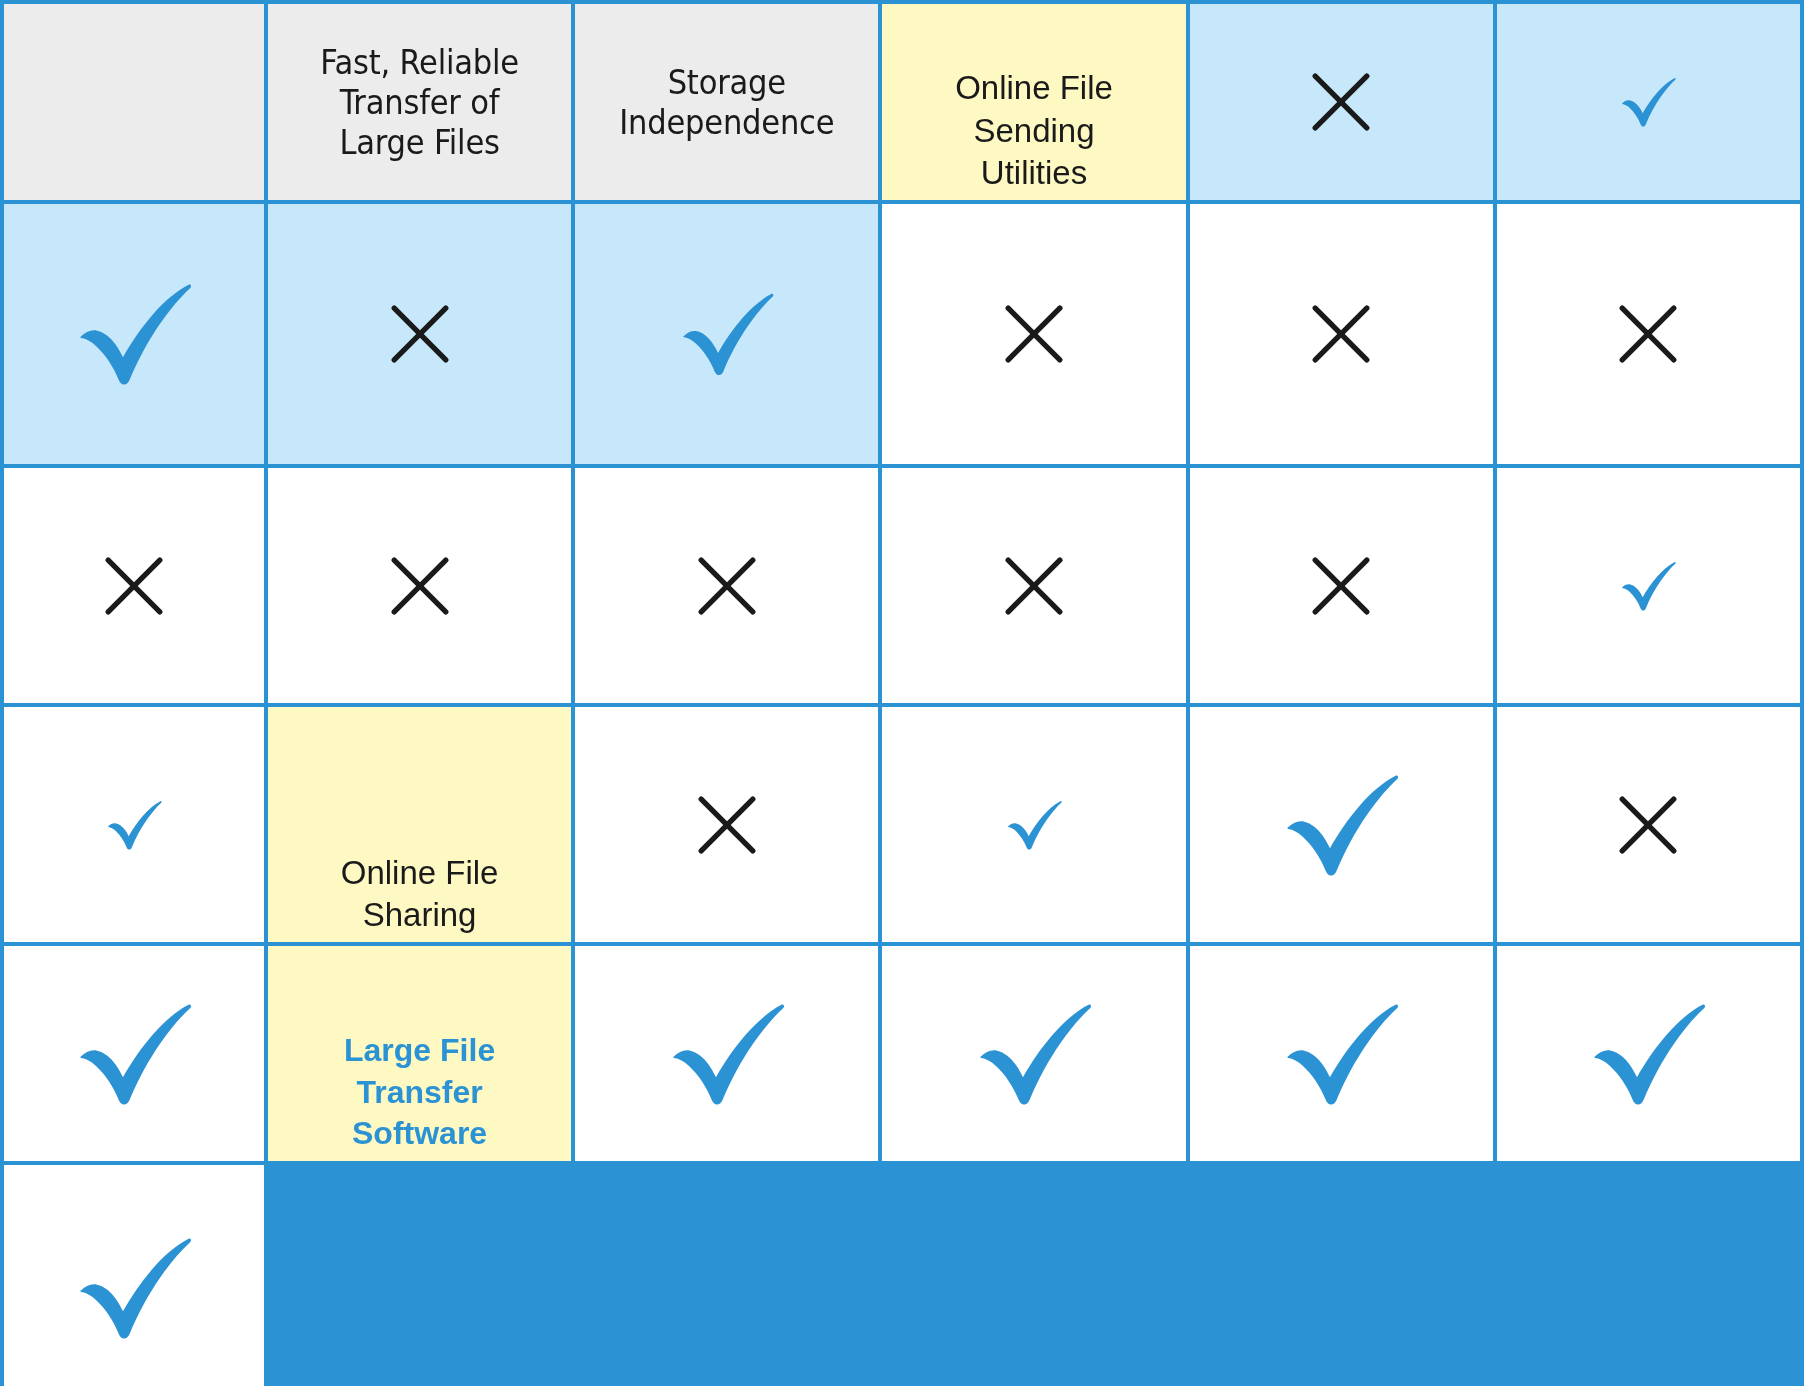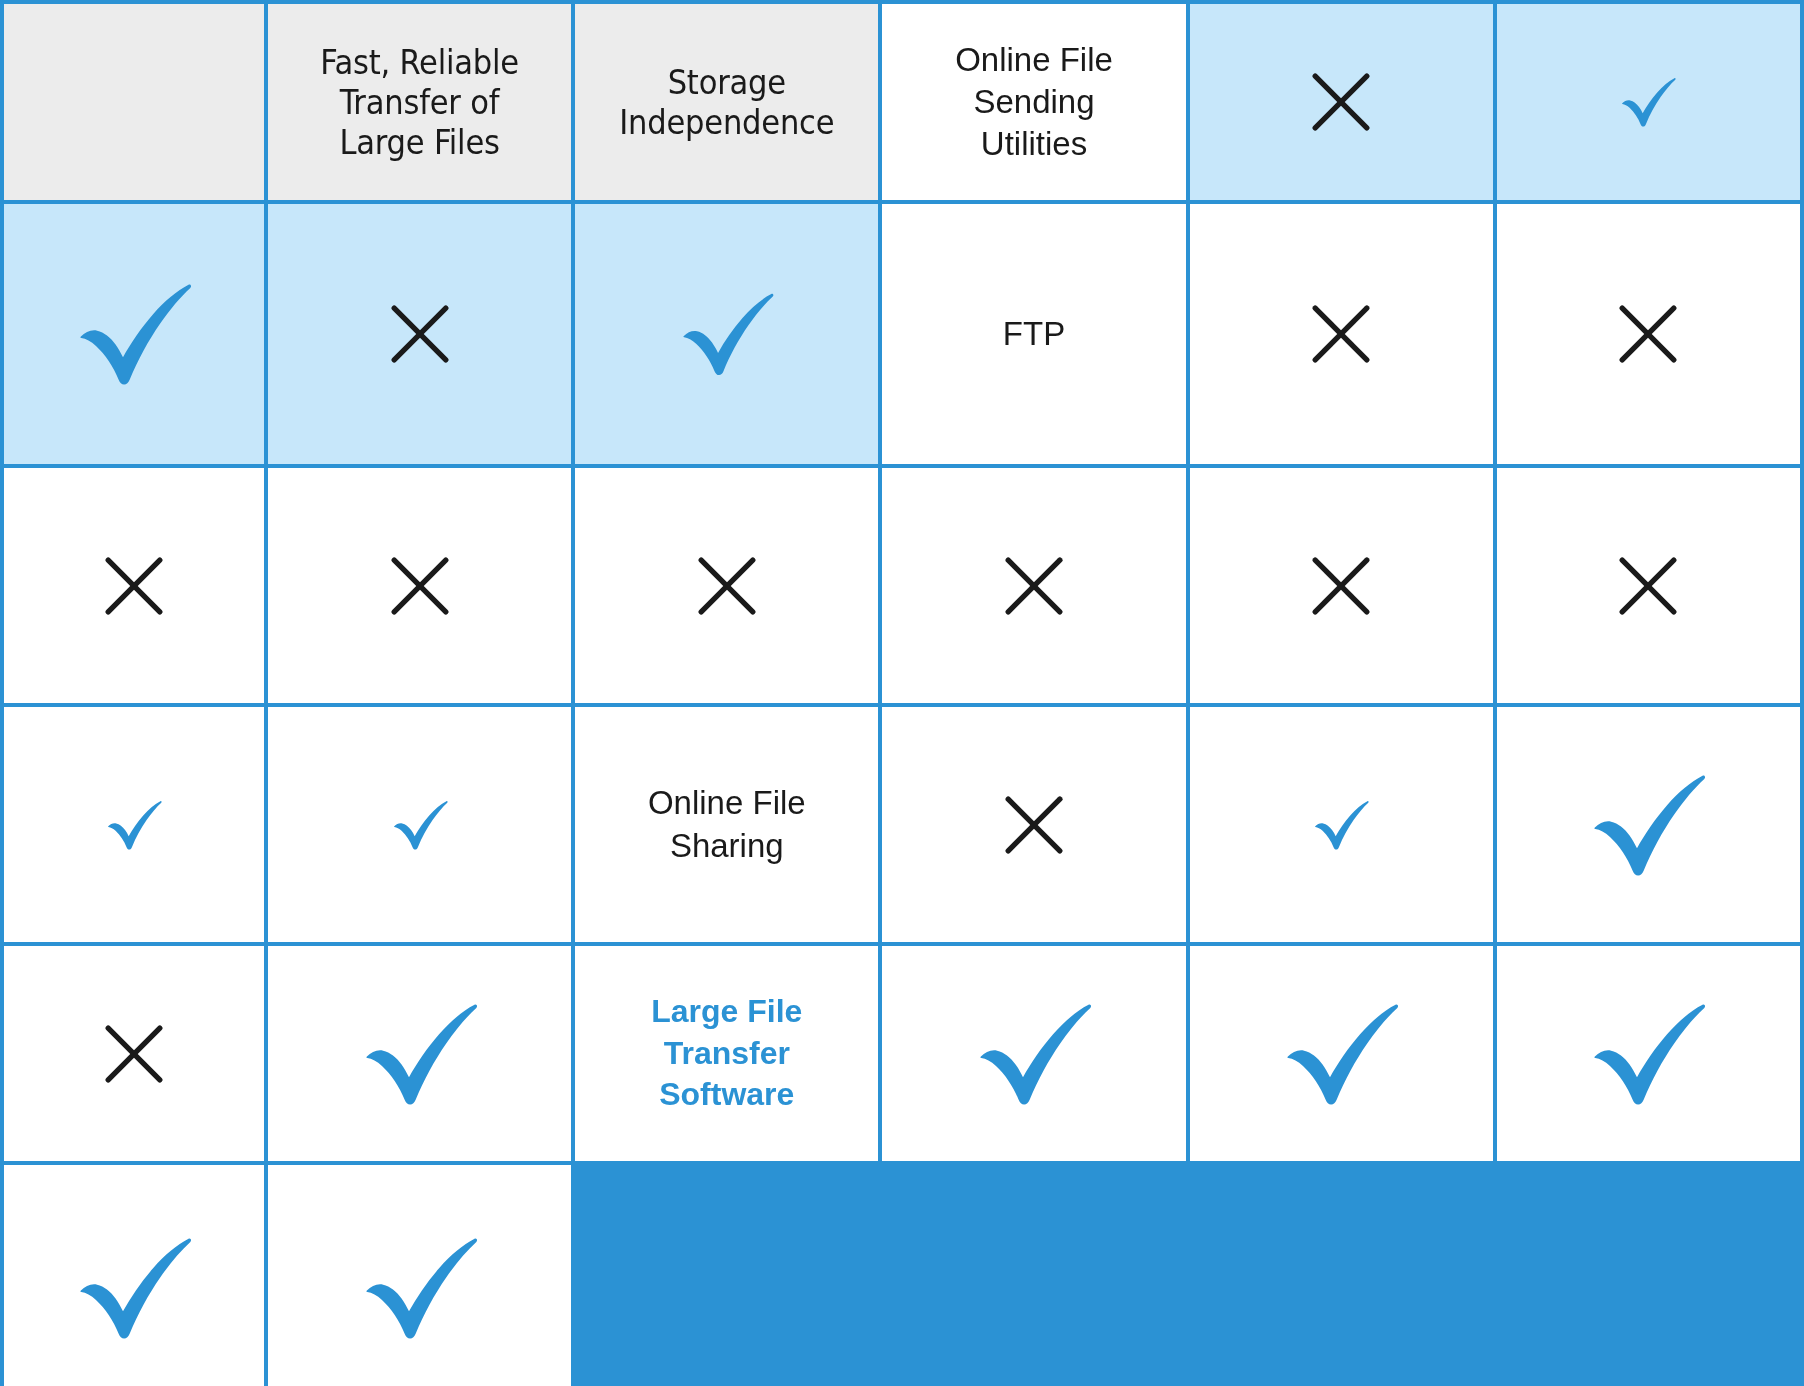--- a/index.html
+++ b/index.html
@@ -49,26 +49,27 @@
     font-family: "Liberation Sans Narrow", "DejaVu Sans Condensed", "Liberation Sans", sans-serif;
     font-stretch: condensed;
     letter-spacing: -0.2px;
   }
   .cell.header.corner {
     font-size: 0;
   }
 
   
   .cell.rowlabel {
-    background: #ffffff;
+    background: #fef9c3;
     color: #1a1a1a;
     font-size: 33px;
     line-height: 1.28;
     padding: 6px 5px;
     box-sizing: border-box;
+    align-items: flex-end;
   }
   .cell.rowlabel.accent {
     color: #2b92d4;
     font-weight: 700;
     font-size: 32px;
     line-height: 1.3;
   }
 
   
   .cell.highlight {
@@ -135,23 +136,20 @@
         </svg>
       </span>
     </div>
     <div class="cell highlight">
       <span class="mark mark-md">
         <svg viewBox="0 0 100 100" xmlns="http://www.w3.org/2000/svg" aria-hidden="true">
           <path fill="#2b92d4" d="M8.5 52.0 C12.0 48.4 16.6 46.4 21.2 47.4 C26.6 48.6 31.6 52.6 35.6 58.2 C38.0 61.6 39.8 64.9 41.4 68.2 C47.6 57.0 55.6 45.2 64.9 34.6 C74.0 24.2 83.6 16.2 92.6 11.6 C94.2 10.8 95.3 12.8 94.0 14.0 C86.2 21.2 78.2 30.6 70.6 41.6 C61.2 55.1 52.8 70.6 46.6 85.8 C45.6 88.3 44.0 89.6 42.2 89.5 C40.4 89.4 38.9 88.0 38.0 85.7 C34.0 75.8 27.6 66.0 20.3 59.3 C16.4 55.7 12.4 53.5 8.8 53.1 C8.0 53.0 7.9 52.6 8.5 52.0 Z"></path>
         </svg>
       </span>
     </div>
-    <div class="cell rowlabel">
-      <span>FTP</span>
-    </div>
     <div class="cell">
       <span class="mark mark-x-std">
         <svg viewBox="0 0 100 100" xmlns="http://www.w3.org/2000/svg" aria-hidden="true">
           <g stroke="#1a1a1a" stroke-width="6.2" stroke-linecap="round">
             <line x1="20" y1="20" x2="80" y2="80"></line>
             <line x1="80" y1="20" x2="20" y2="80"></line>
           </g>
         </svg>
       </span>
     </div>

